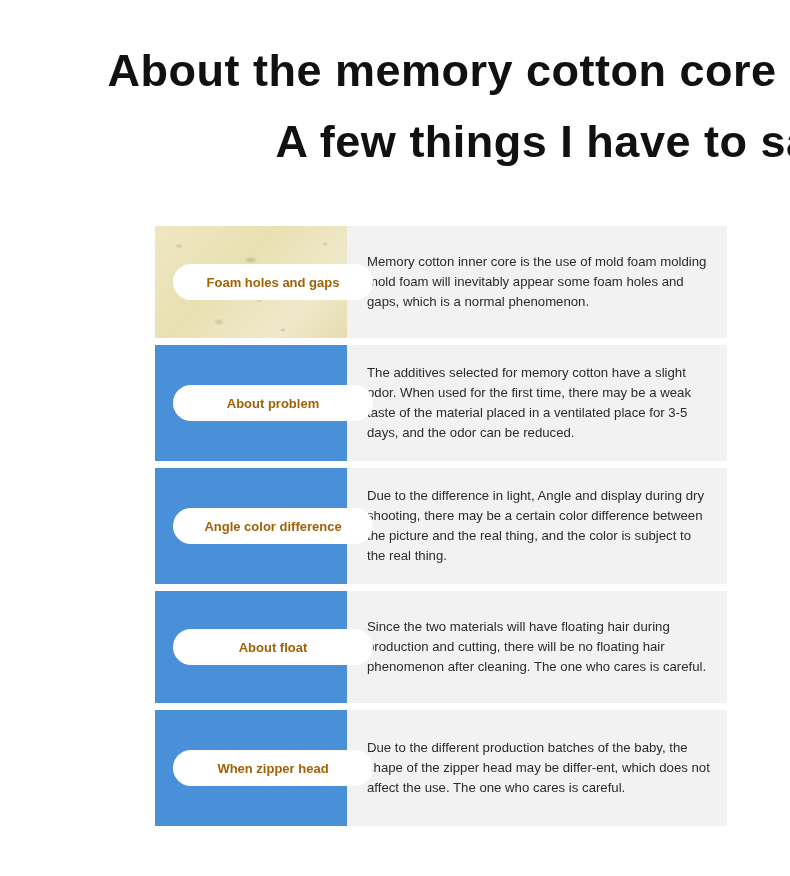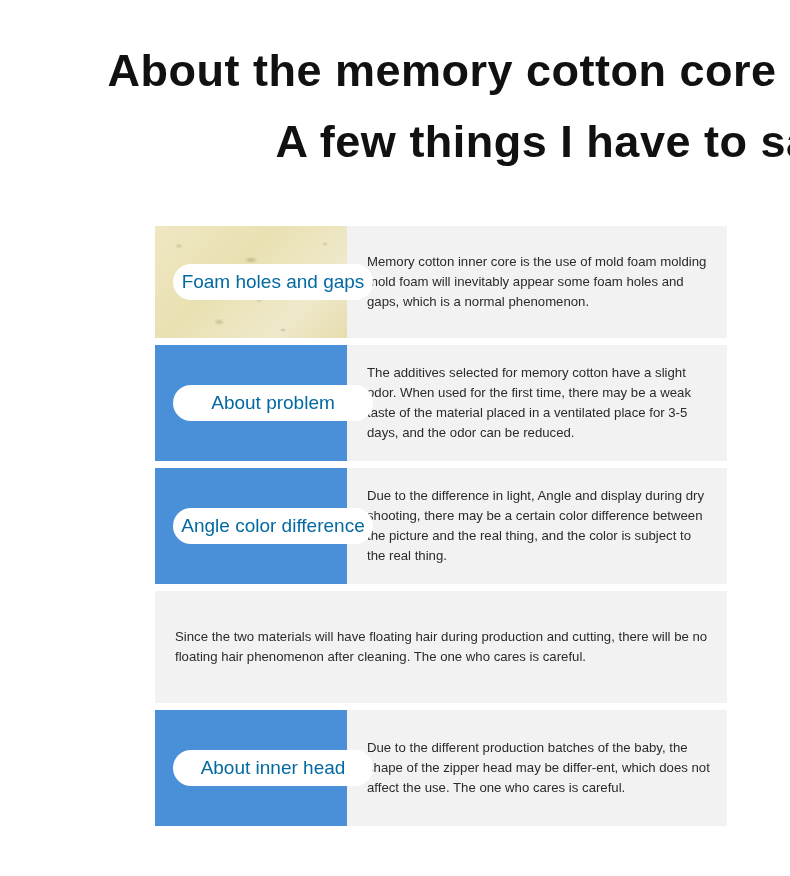--- a/index.html
+++ b/index.html
@@ -74,24 +74,25 @@
     left: 18px;
     top: 50%;
     transform: translateY(-50%);
     width: 200px;
     height: 36px;
     border-radius: 18px;
     background: #ffffff;
     display: flex;
     align-items: center;
     justify-content: center;
-    font-size: 19px;
-    color: #0369a1;
+    font-size: 13px;
+    color: #a16207;
     white-space: nowrap;
     z-index: 2;
+    font-weight: bold;
   }
   .card-text {
     flex: 1;
     padding: 18px 16px 18px 20px;
     font-size: 13.2px;
     line-height: 1.5;
     color: #2b2b2b;
     display: flex;
     align-items: center;
   }
@@ -137,28 +138,31 @@
     <div class="card c3">
       <div class="card-visual">
         <div class="pill">Angle color difference</div>
       </div>
       <div class="card-text">
         <p>Due to the difference in light, Angle and display during dry shooting, there may be a certain color difference between the picture and the real thing, and the color is subject to the real thing.</p>
       </div>
     </div>
 
     <div class="card c4">
+      <div class="card-visual">
+        <div class="pill">About float</div>
+      </div>
       <div class="card-text">
         <p>Since the two materials will have floating hair during production and cutting, there will be no floating hair phenomenon after cleaning. The one who cares is careful.</p>
       </div>
     </div>
 
     <div class="card c5">
       <div class="card-visual">
-        <div class="pill">About inner head</div>
+        <div class="pill">When zipper head</div>
       </div>
       <div class="card-text">
         <p>Due to the different production batches of the baby, the shape of the zipper head may be differ-ent, which does not affect the use. The one who cares is careful.</p>
       </div>
     </div>
 
   </div>
 </div>
 
 </body></html>

